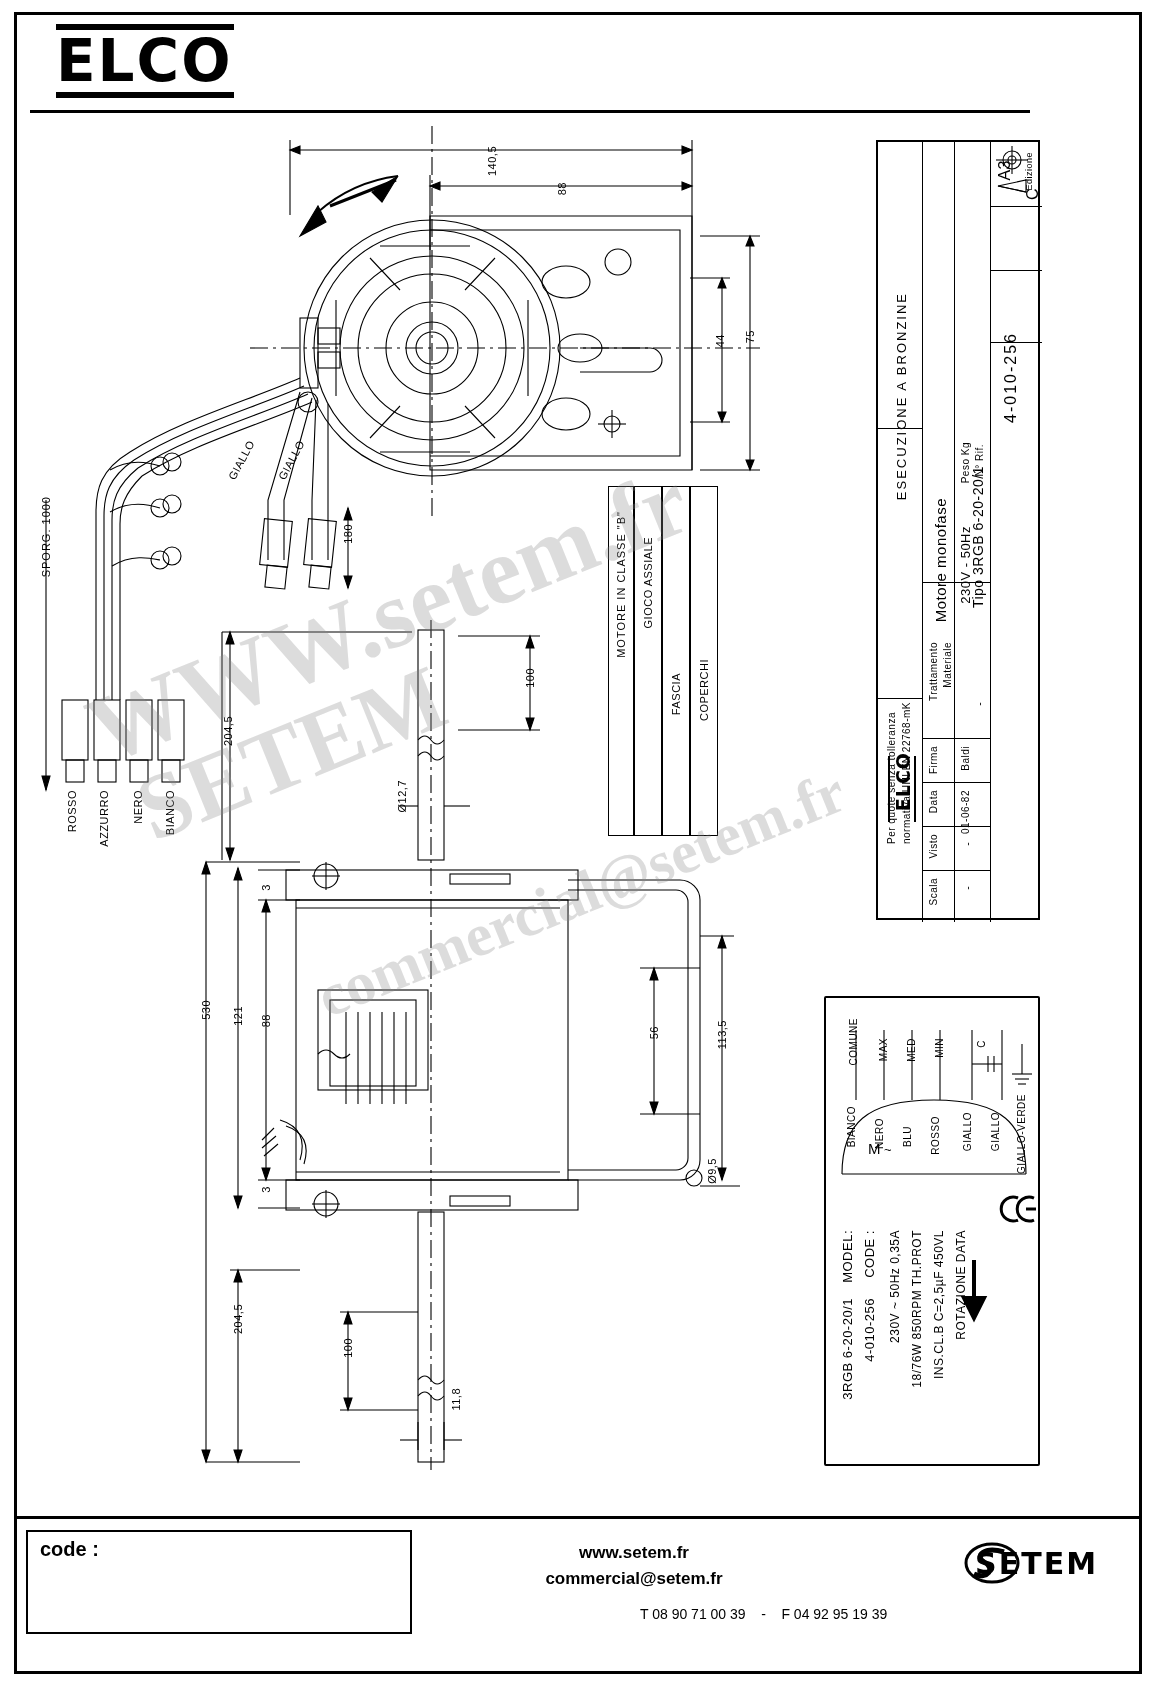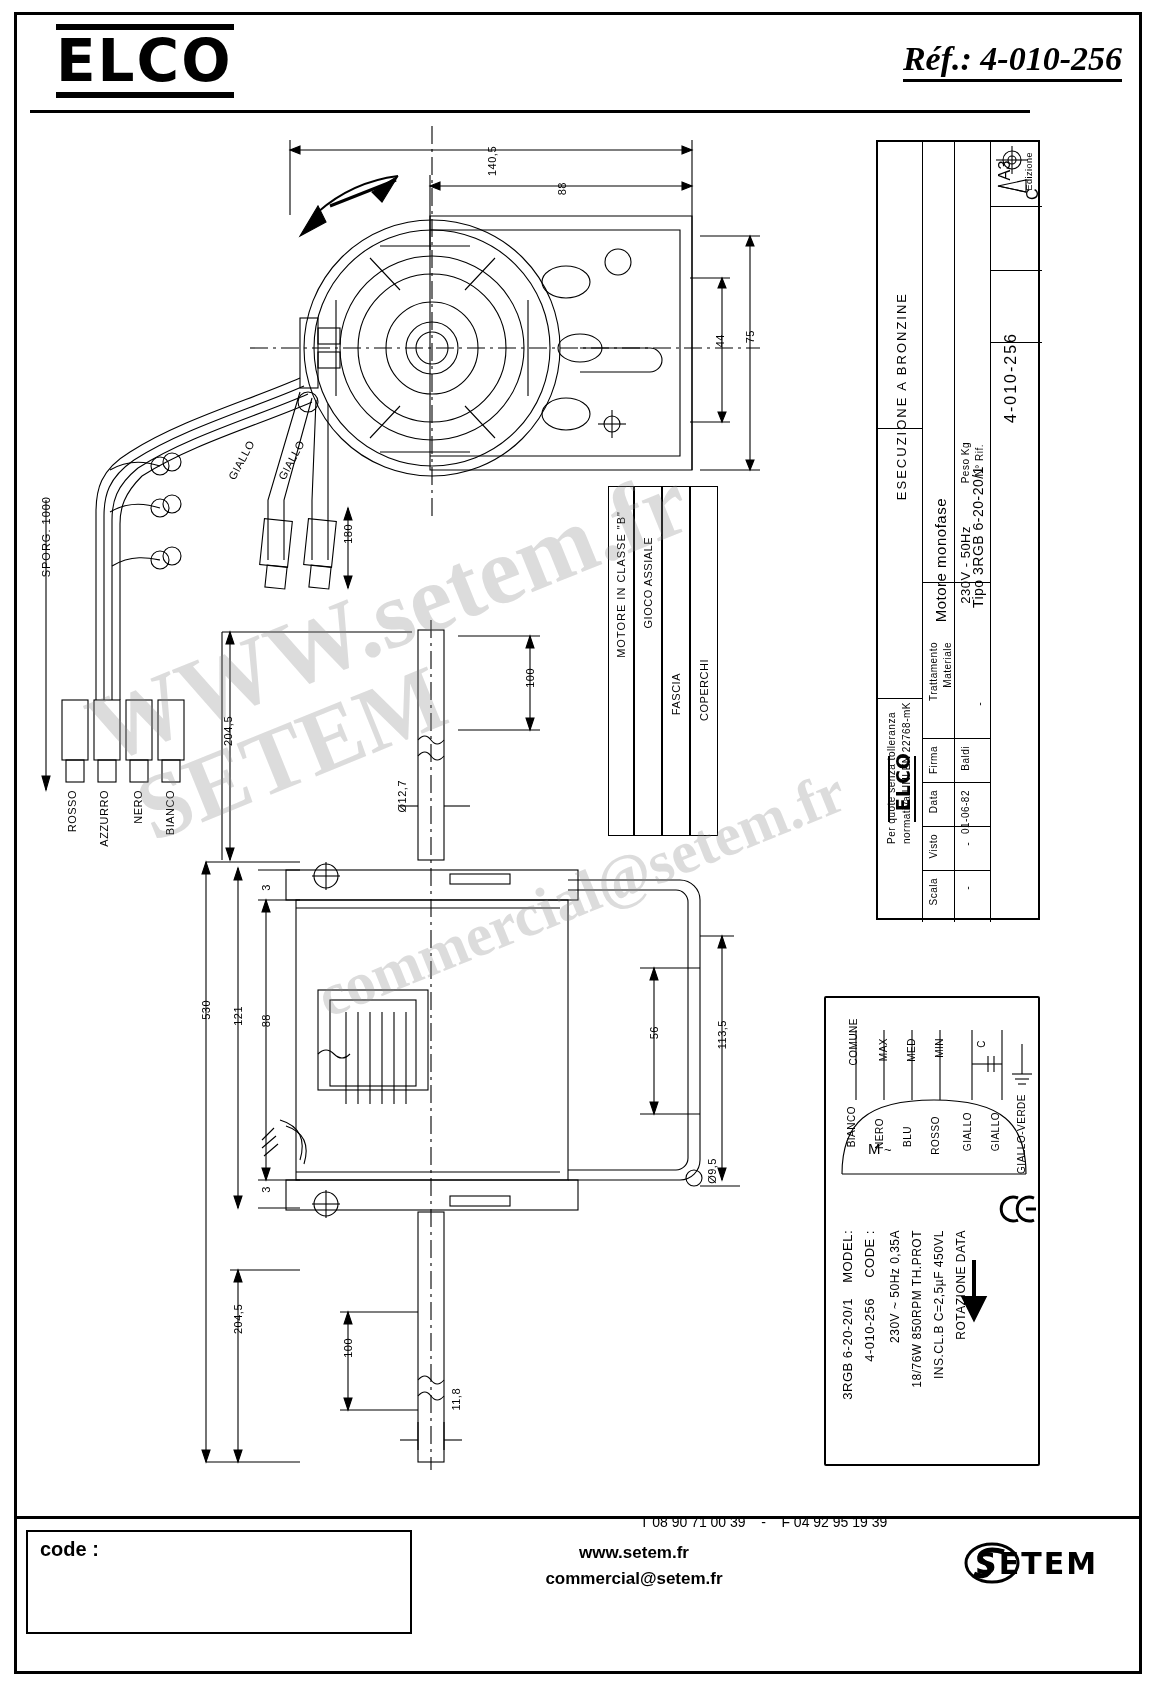--- a/index.html
+++ b/index.html
@@ -26,40 +26,37 @@
   .wm{position:absolute;pointer-events:none;font-family:"Liberation Serif",serif;font-weight:bold;color:rgba(140,140,140,.30);white-space:nowrap;}
   .wm1{left:70px;top:560px;font-size:96px;transform:rotate(-22deg);}
   .wm2{left:130px;top:700px;font-size:92px;transform:rotate(-22deg);}
   .wm3{left:300px;top:860px;font-size:60px;transform:rotate(-22deg);}
   
   .botline{position:absolute;left:14px;top:1516px;width:1128px;height:3px;background:#000;}
   .codebox{position:absolute;left:26px;top:1530px;width:386px;height:104px;border:2px solid #000;box-sizing:border-box;}
   .codelabel{position:absolute;left:40px;top:1538px;font-size:20px;font-weight:bold;}
   .codenum{position:absolute;left:40px;top:1556px;font-size:46px;font-weight:bold;letter-spacing:1px;font-family:"DejaVu Sans",sans-serif;}
   .site{position:absolute;left:424px;top:1540px;width:420px;text-align:center;font-size:17px;font-weight:bold;line-height:1.5;}
-  .phones{position:absolute;left:640px;top:1514px;font-size:14px;}
+  .phones{position:absolute;left:640px;top:1606px;font-size:14px;}
   .setem-logo{position:absolute;right:60px;top:1546px;font-family:"DejaVu Sans",sans-serif;font-weight:bold;font-size:30px;letter-spacing:2px;}
   .setem-swoosh{position:absolute;right:196px;top:1540px;}
   .nameplate{position:absolute;left:824px;top:996px;width:216px;height:470px;border:2px solid #000;box-sizing:border-box;border-radius:2px;}
   .classbox{position:absolute;left:608px;top:486px;width:100px;height:350px;}
 </style>
 </head>
 <body>
 
 <div id="sheet">
 
   <div class="frame"></div>
 
   <div class="elco">
     <span class="bar"></span>
     <span>ELCO</span>
     <span class="bar2"></span>
-  </div>
-  <div class="ref">
-    <u>Réf.: 4-010-256</u>
   </div>
   <div class="hdr-rule"></div>
 
   <svg width="1158" height="1690">
     <g fill="none" stroke="#000" stroke-width="1.1">
 
       <line x1="290" y1="140" x2="290" y2="215"></line>
       <line x1="692" y1="140" x2="692" y2="470"></line>
       <line x1="290" y1="150" x2="692" y2="150"></line>
       <polygon points="290,150 300,146 300,154" fill="#000"></polygon>

